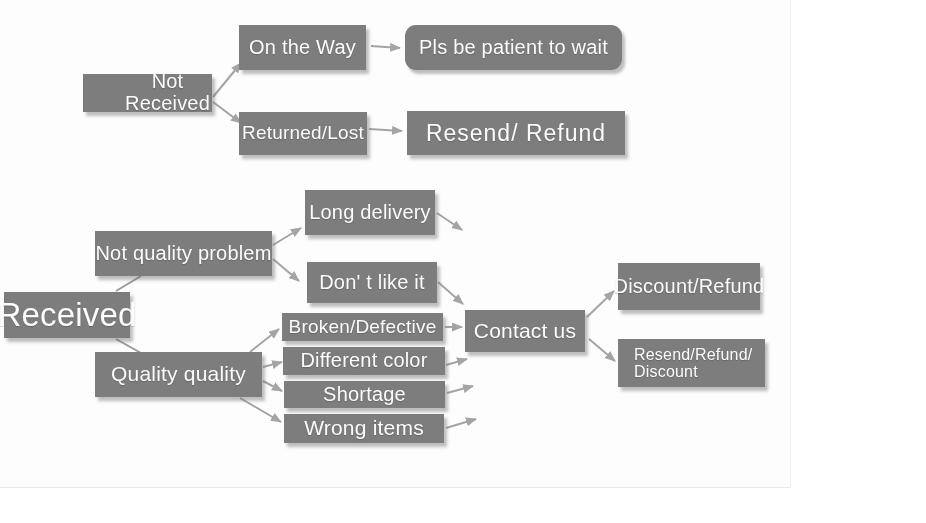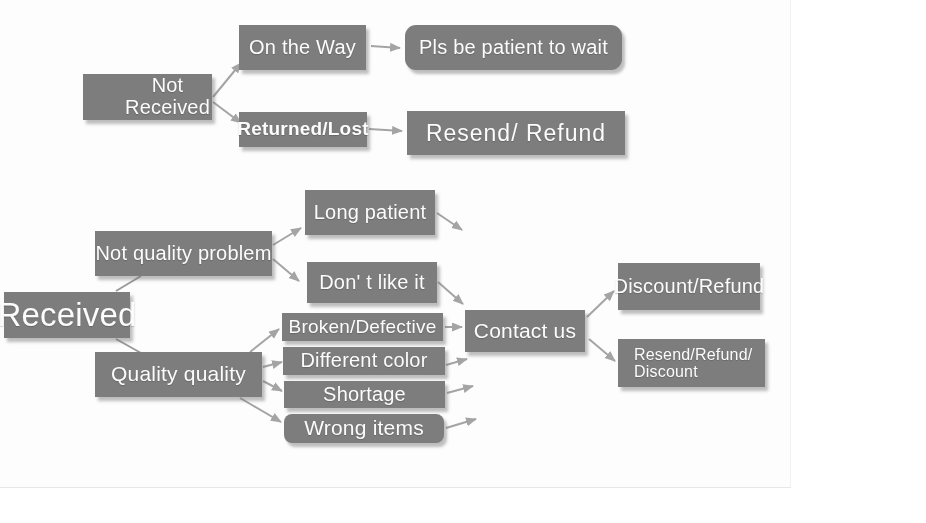--- a/index.html
+++ b/index.html
@@ -83,32 +83,32 @@
         <line x1="240" y1="398" x2="281" y2="422" stroke="#a4a4a4" stroke-width="2" marker-end="url(#arrowhead)"></line>
         <line x1="445" y1="327" x2="462" y2="327" stroke="#a4a4a4" stroke-width="2" marker-end="url(#arrowhead)"></line>
         <line x1="446" y1="365" x2="467" y2="359" stroke="#a4a4a4" stroke-width="2" marker-end="url(#arrowhead)"></line>
         <line x1="447" y1="393" x2="473" y2="386" stroke="#a4a4a4" stroke-width="2" marker-end="url(#arrowhead)"></line>
         <line x1="446" y1="428" x2="476" y2="419" stroke="#a4a4a4" stroke-width="2" marker-end="url(#arrowhead)"></line>
         <line x1="587" y1="317" x2="614" y2="291" stroke="#a4a4a4" stroke-width="2" marker-end="url(#arrowhead)"></line>
         <line x1="589" y1="339" x2="615" y2="361" stroke="#a4a4a4" stroke-width="2" marker-end="url(#arrowhead)"></line>
       </g>
   </svg>
   <div id="node-layer">
-      <div class="node" style="left: 83px; top: 74px; width: 129px; height: 46px; font-size: 20px; padding-left: 40px;">Not Received</div>
+      <div class="node" style="left: 83px; top: 74px; width: 129px; height: 38px; font-size: 20px; padding-left: 40px;">Not Received</div>
       <div class="node" style="left: 239px; top: 25px; width: 127px; height: 45px; font-size: 20px;">On the Way</div>
       <div class="node" style="left: 405px; top: 25px; width: 217px; height: 45px; font-size: 20px; border-radius: 11px;">Pls be patient to wait</div>
-      <div class="node" style="left: 239px; top: 112px; width: 128px; height: 35px; font-size: 19px; font-weight: bold;">Returned/Lost</div>
+      <div class="node" style="left: 239px; top: 112px; width: 128px; height: 43px; font-size: 19px;">Returned/Lost</div>
       <div class="node wide-spacing" style="left: 407px; top: 111px; width: 218px; height: 44px; font-size: 23px;">Resend/ Refund</div>
       <div class="node" style="left: 4px; top: 292px; width: 126px; height: 46px; font-size: 33px;">Received</div>
       <div class="node" style="left: 95px; top: 231px; width: 177px; height: 45px; font-size: 20px;">Not quality problem</div>
       <div class="node" style="left: 95px; top: 352px; width: 167px; height: 45px; font-size: 21px;">Quality quality</div>
-      <div class="node" style="left: 305px; top: 190px; width: 130px; height: 45px; font-size: 20px;">Long patient</div>
+      <div class="node" style="left: 305px; top: 190px; width: 130px; height: 45px; font-size: 20px;">Long delivery</div>
       <div class="node" style="left: 307px; top: 262px; width: 130px; height: 41px; font-size: 20px;">Don' t like it</div>
       <div class="node" style="left: 282px; top: 313px; width: 161px; height: 28px; font-size: 19px;">Broken/Defective</div>
       <div class="node" style="left: 283px; top: 347px; width: 162px; height: 28px; font-size: 20px;">Different color</div>
       <div class="node" style="left: 284px; top: 381px; width: 161px; height: 27px; font-size: 20px;">Shortage</div>
-      <div class="node" style="left: 284px; top: 414px; width: 160px; height: 29px; font-size: 21px; border-radius: 8px;">Wrong items</div>
+      <div class="node" style="left: 284px; top: 414px; width: 160px; height: 29px; font-size: 21px;">Wrong items</div>
       <div class="node" style="left: 465px; top: 310px; width: 120px; height: 42px; font-size: 21px;">Contact us</div>
       <div class="node" style="left: 618px; top: 263px; width: 142px; height: 47px; font-size: 20px;">Discount/Refund</div>
       <div class="node align-left" style="left: 618px; top: 339px; width: 147px; height: 48px; font-size: 16px;">Resend/Refund/
 Discount</div>
     </div>
 </div>
 
 </body></html>

